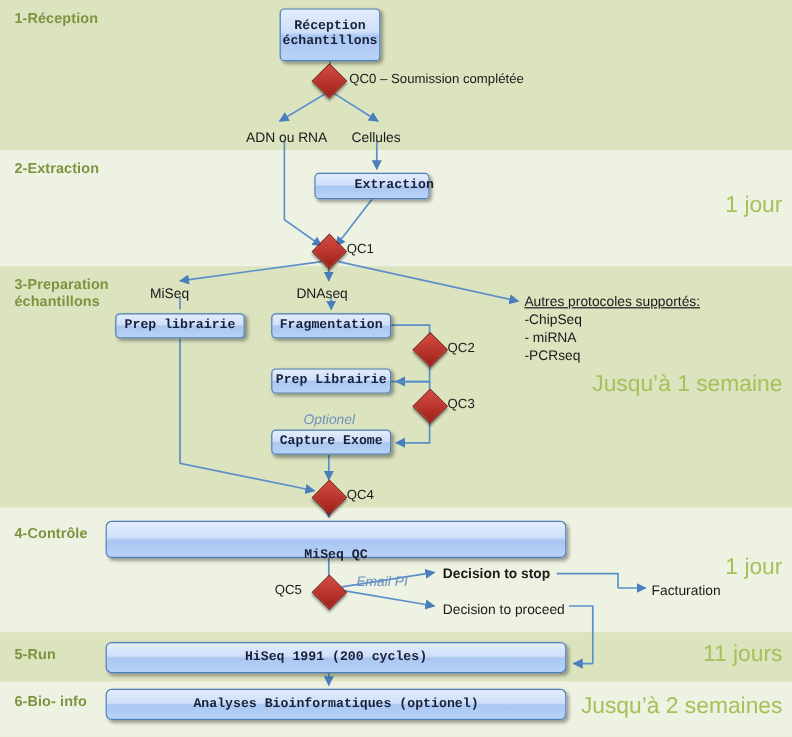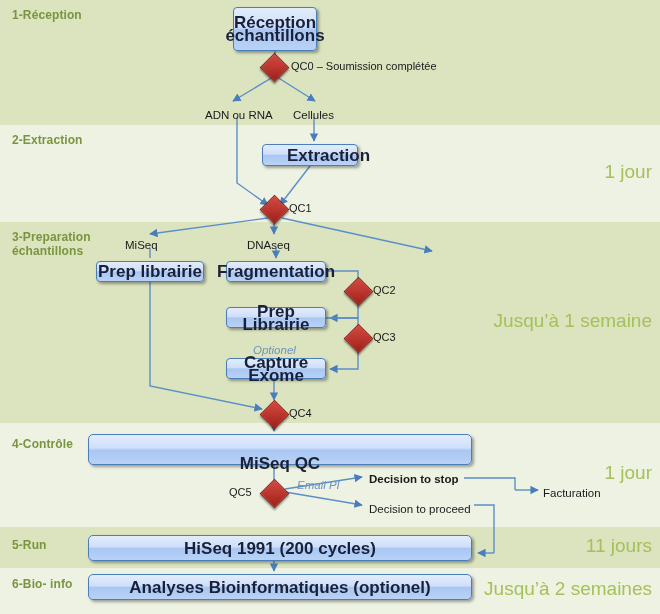--- a/index.html
+++ b/index.html
@@ -36,27 +36,28 @@
 
   
   .box{
     position:absolute;
     box-sizing:border-box;
     border:1px solid #4a7ebb;
     border-radius:4px;
     background:linear-gradient(to bottom,#e2ecfb 0%,#cfdffa 45%,#a9c7f2 52%,#b9d2f6 100%);
     box-shadow:2px 2px 3px rgba(0,0,0,.35);
     color:#19203a;
-    font-size:17px;
+    font-size:11px;
     font-weight:bold;
     display:flex;
     align-items:center;
     justify-content:center;
     text-align:center;
     line-height:13px;
+    font-family:Liberation Mono, monospace;
   }
   .box.bar{border-radius:5px;}
 
   
   .diamond{
     position:absolute;
     width:19px;height:19px;
     transform:rotate(45deg);
     background:linear-gradient(135deg,#d24b43 0%,#c03a32 40%,#9d2018 100%);
     border:1px solid #8e1b14;
@@ -210,14 +211,20 @@
       <div class="lbl" style="left: 293px; top: 109px;">Cellules</div>
       <div class="lbl" style="left: 125px; top: 239px;">MiSeq</div>
       <div class="lbl" style="left: 247px; top: 239px;">DNAseq</div>
       <div class="lbl ital" style="left: 253px; top: 344px;">Optionel</div>
       <div class="lbl ital" style="left: 297px; top: 479px;">Email PI</div>
       <div class="lbl" style="left: 369px; top: 473px; font-weight: bold;">Decision to stop</div>
       <div class="lbl" style="left: 369px; top: 503px;">Decision to proceed</div>
       <div class="lbl" style="left: 543px; top: 487px;">Facturation</div>
     </div>
 
+  <div id="other-protocols" style="position: absolute; left: 437px; top: 245px; font-size: 11.5px; color: rgb(26, 26, 26); line-height: 15px; white-space: nowrap;">
+      <div class="lbl under" style="position: static;">Autres protocoles supportés:</div>
+      <div class="lbl" style="position: static;">-ChipSeq</div>
+      <div class="lbl" style="position: static;">- miRNA</div>
+      <div class="lbl" style="position: static;">-PCRseq</div>
+    </div>
 
 </div>
 
 </body></html>

